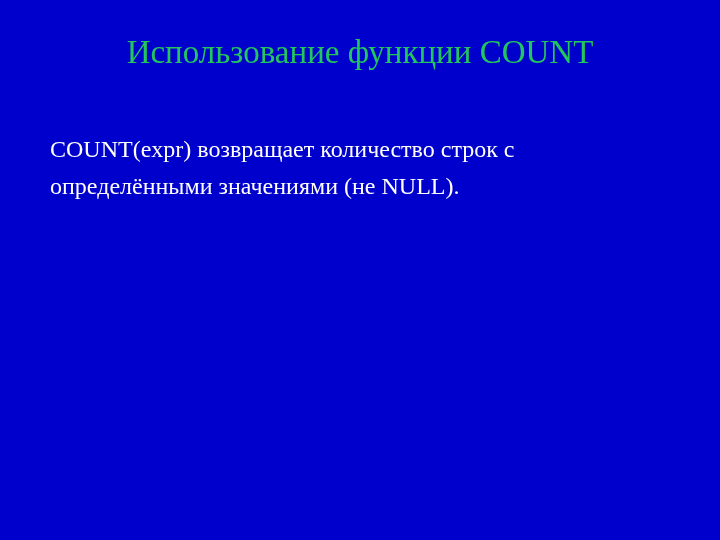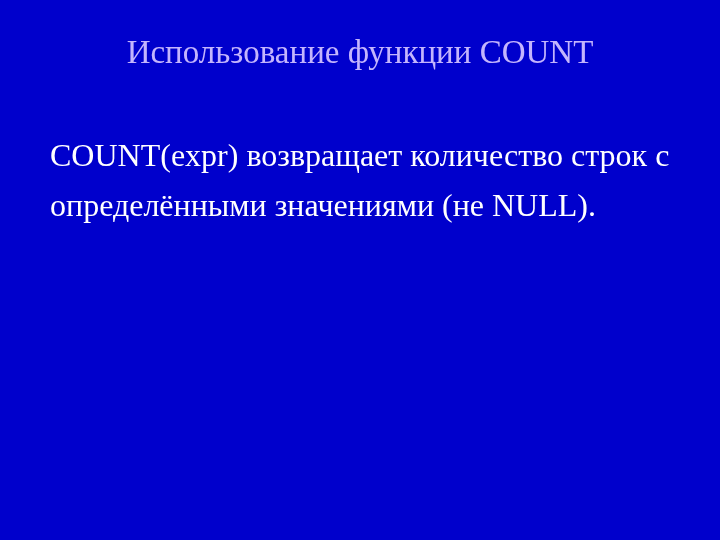--- a/index.html
+++ b/index.html
@@ -12,29 +12,29 @@
     color: #ffffff;
     overflow: hidden;
   }
   .slide {
     width: 720px;
     height: 540px;
     box-sizing: border-box;
     padding: 30px 50px 40px 50px;
   }
   .title {
-    color: #c4b5fd;
+    color: #22c55e;
     font-size: 33px;
     text-align: center;
     margin-top: 4px;
     margin-bottom: 60px;
     font-weight: normal;
   }
   .body-text {
-    font-size: 32px;
+    font-size: 24px;
     line-height: 1.55;
     margin: 0 0 40px 0;
     font-weight: normal;
   }
   .code {
     font-family: "Courier New", Courier, monospace;
     font-size: 19px;
     line-height: 1.85;
     white-space: pre;
     font-weight: normal;

